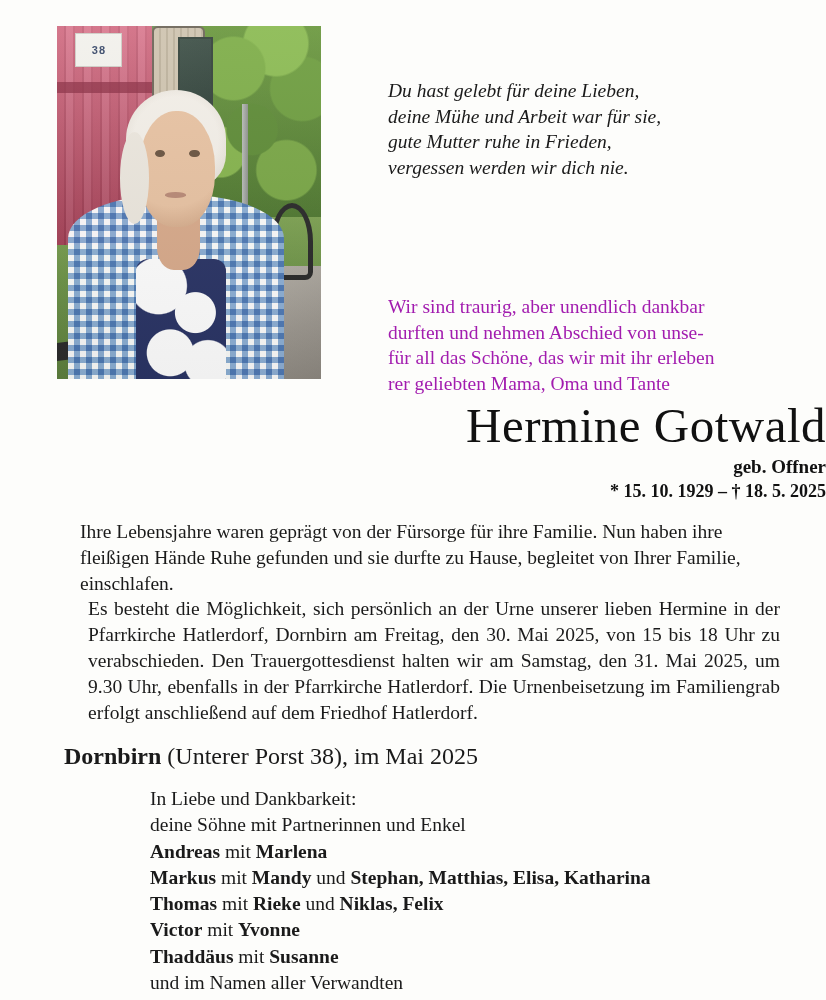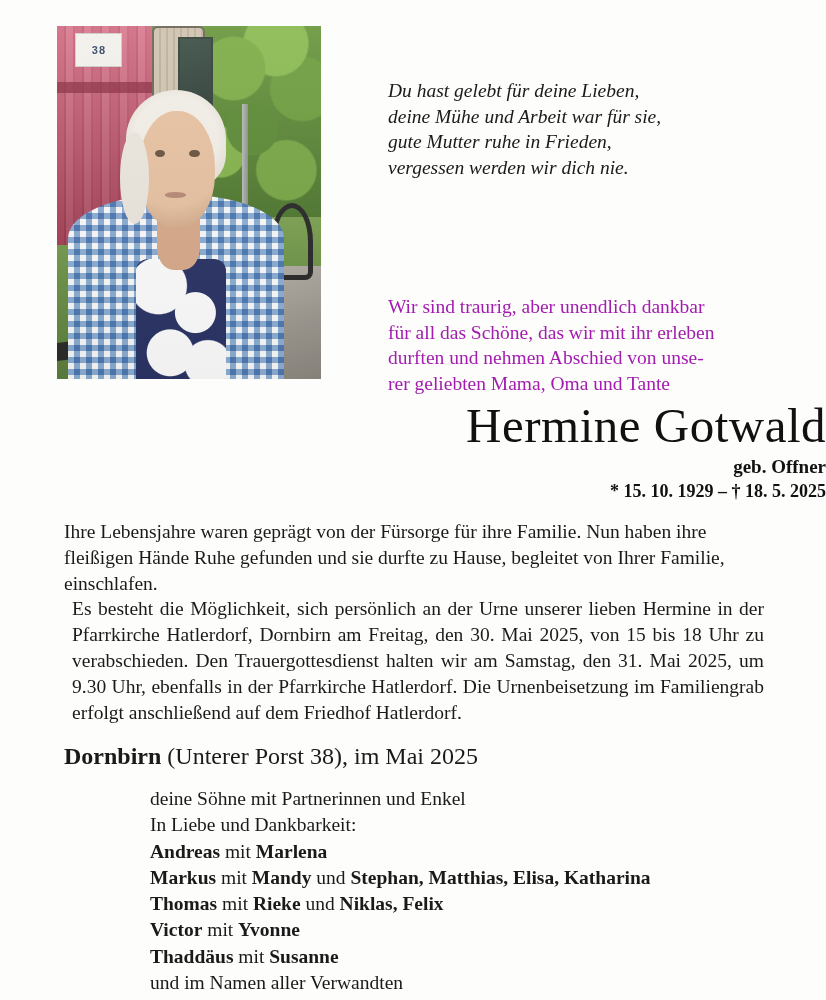--- a/index.html
+++ b/index.html
@@ -223,21 +223,21 @@
     font-size: 18px;
     font-weight: bold;
     line-height: 23px;
     color: #111;
     margin-top: 1px;
   }
 
   
   .body-text {
     position: absolute;
-    left: 64px;
+    left: 80px;
     top: 519px;
     width: 700px;
     font-size: 19.5px;
     line-height: 25.8px;
     color: #1a1a1a;
   }
   .body-text p { margin: 0; }
   .body-text p.justify { text-align: justify; margin-left: 8px; }
 
   .place-line {
@@ -296,43 +296,43 @@
 
     <div class="verse">
       <div>Du hast gelebt für deine Lieben,</div>
       <div>deine Mühe und Arbeit war für sie,</div>
       <div>gute Mutter ruhe in Frieden,</div>
       <div>vergessen werden wir dich nie.</div>
     </div>
 
     <div class="intro">
       <div>Wir sind traurig, aber unendlich dankbar</div>
+      <div>durften und nehmen Abschied von unse-</div>
       <div>für all das Schöne, das wir mit ihr erleben</div>
-      <div>durften und nehmen Abschied von unse-</div>
       <div>rer geliebten Mama, Oma und Tante</div>
     </div>
 
     <div class="name-block">
       <div class="deceased-name">Hermine Gotwald</div>
       <div class="maiden-name">geb. Offner</div>
       <div class="life-dates">* 15. 10. 1929 – † 18. 5. 2025</div>
     </div>
 
     <div class="body-text">
       <p>Ihre Lebensjahre waren geprägt von der Fürsorge für ihre Familie. Nun haben ihre fleißigen Hände Ruhe gefunden und sie durfte zu Hause, begleitet von Ihrer Familie, einschlafen.</p>
       <p class="justify">Es besteht die Möglichkeit, sich persönlich an der Urne unserer lieben Hermine in der Pfarrkirche Hatlerdorf, Dornbirn am Freitag, den 30. Mai 2025, von 15 bis 18 Uhr zu verabschieden. Den Trauergottesdienst halten wir am Samstag, den 31. Mai 2025, um 9.30 Uhr, ebenfalls in der Pfarrkirche Hatlerdorf. Die Urnenbeisetzung im Familiengrab erfolgt anschließend auf dem Friedhof Hatlerdorf.</p>
     </div>
 
     <div class="place-line">
       <b>Dornbirn</b><span> (Unterer Porst 38), im Mai 2025</span>
     </div>
 
     <div class="family">
+      <div>In Liebe und Dankbarkeit:</div>
       <div>deine Söhne mit Partnerinnen und Enkel</div>
-      <div>In Liebe und Dankbarkeit:</div>
       <div id="family-lines">
           <div class="fam-line"><b>Andreas</b><span> mit </span><b>Marlena</b></div>
           <div class="fam-line"><b>Markus</b><span> mit </span><b>Mandy</b><span> und </span><b>Stephan, Matthias, Elisa, Katharina</b></div>
           <div class="fam-line"><b>Thomas</b><span> mit </span><b>Rieke</b><span> und </span><b>Niklas, Felix</b></div>
           <div class="fam-line"><b>Victor</b><span> mit </span><b>Yvonne</b></div>
           <div class="fam-line"><b>Thaddäus</b><span> mit </span><b>Susanne</b></div>
         </div>
       <div>und im Namen aller Verwandten</div>
     </div>
 

